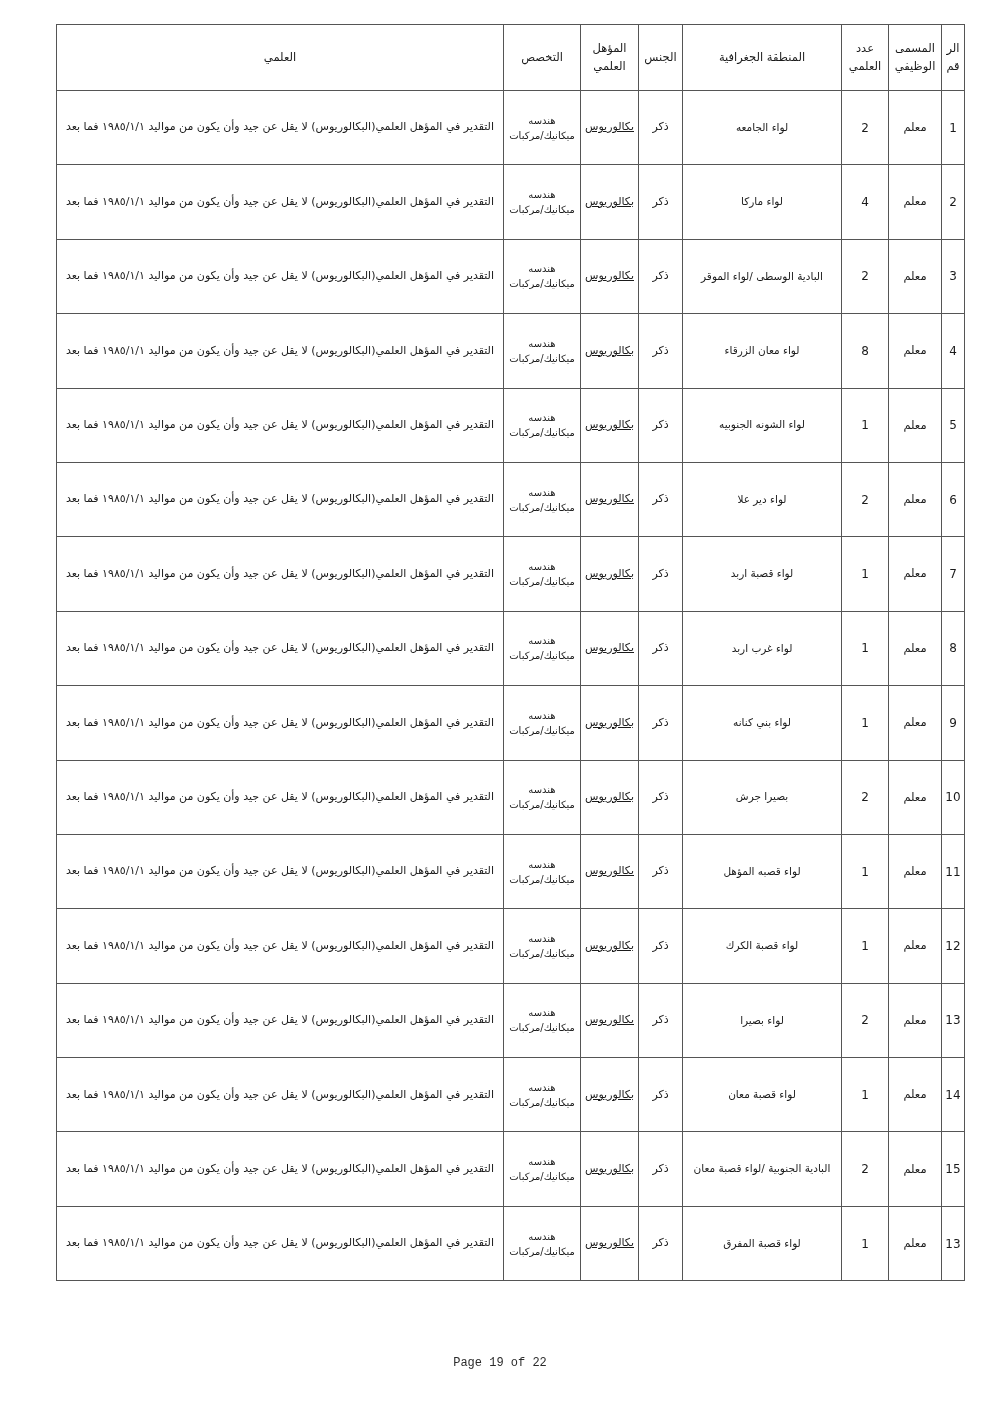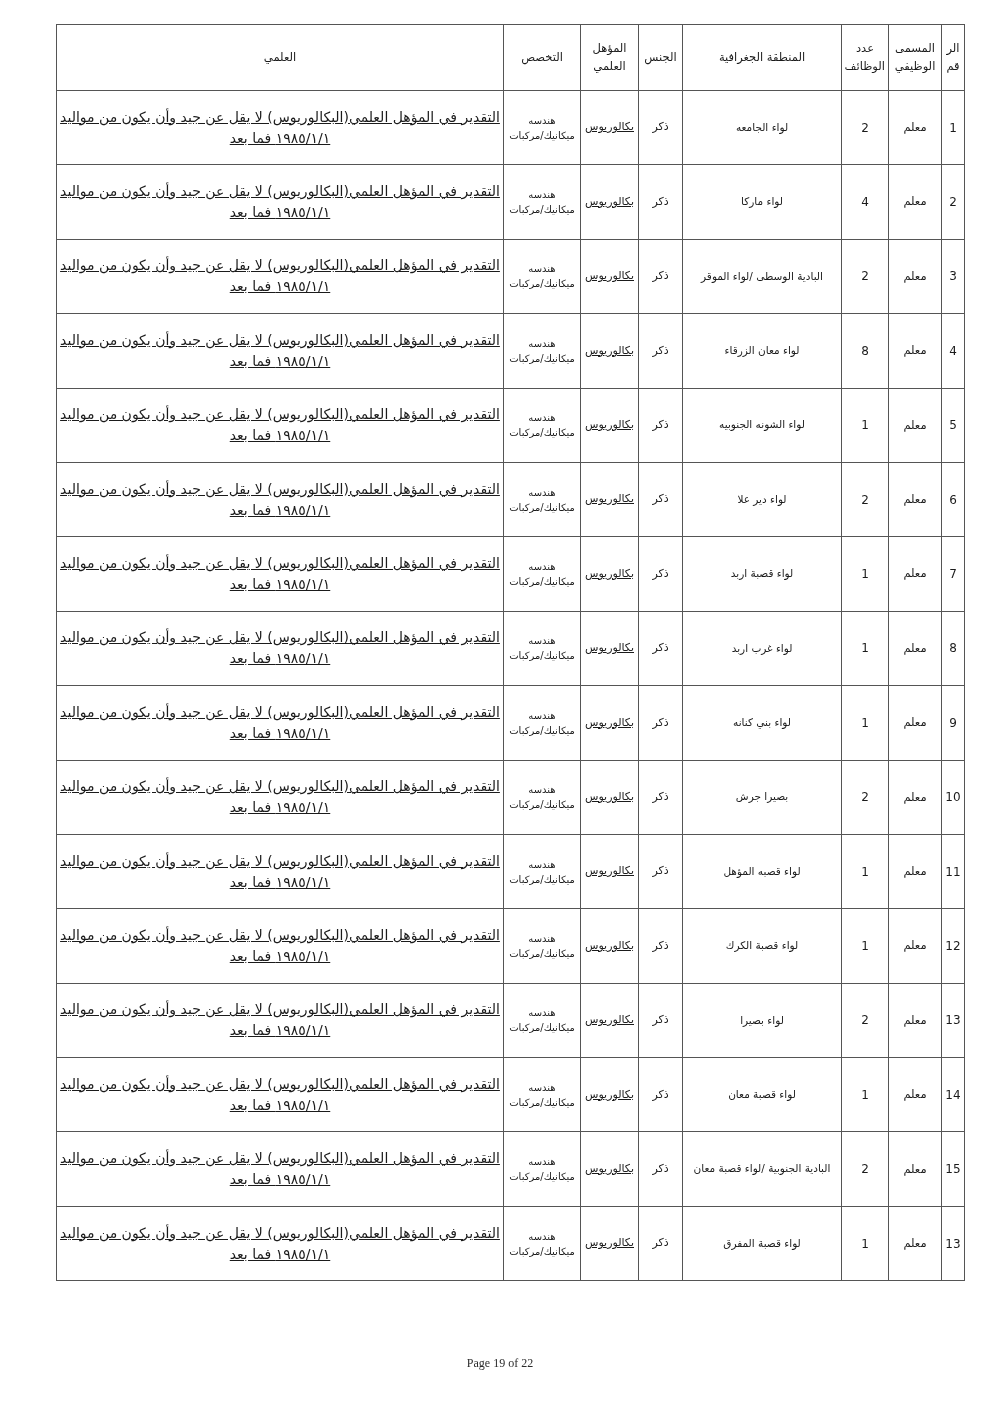--- a/index.html
+++ b/index.html
@@ -37,28 +37,28 @@
     white-space: pre-line;
     line-height: 1.5;
   }
   td { font-size: 11px; line-height: 1.5; }
   td.c-num   { font-size: 12px; }
   td.c-count { font-size: 12px; }
   td.c-title { font-size: 11.5px; }
   td.c-region{ font-size: 10.5px; }
   td.c-qual  { font-size: 11px; text-decoration: underline; }
   td.c-spec  { font-size: 10px; white-space: pre-line; }
-  td.c-notes { font-size: 14px; text-decoration: underline; }
+  td.c-notes { font-size: 11px; }
   .page-footer {
     position: absolute;
     top: 1356px;
     left: 0;
     width: 100%;
     text-align: center;
-    font-family: Liberation Serif, serif;
+    font-family: Liberation Mono, monospace;
     font-size: 12px;
     color: #2b2b2b;
     direction: ltr;
   }
 </style>
 </head>
 <body>
 
 <div class="page">
 
@@ -73,21 +73,21 @@
       <col style="width:77px">
       <col>
     </colgroup>
     <thead>
       <tr class="header-row">
         <th>الر
 قم</th>
         <th>المسمى
 الوظيفي</th>
         <th>عدد
-الوظائف</th>
+العلمي</th>
         <th>المنطقة الجغرافية</th>
         <th>الجنس</th>
         <th>المؤهل
 العلمي</th>
         <th>التخصص</th>
         <th>العلمي</th>
       </tr>
     </thead>
     <tbody>
       <tr class="data-row">

